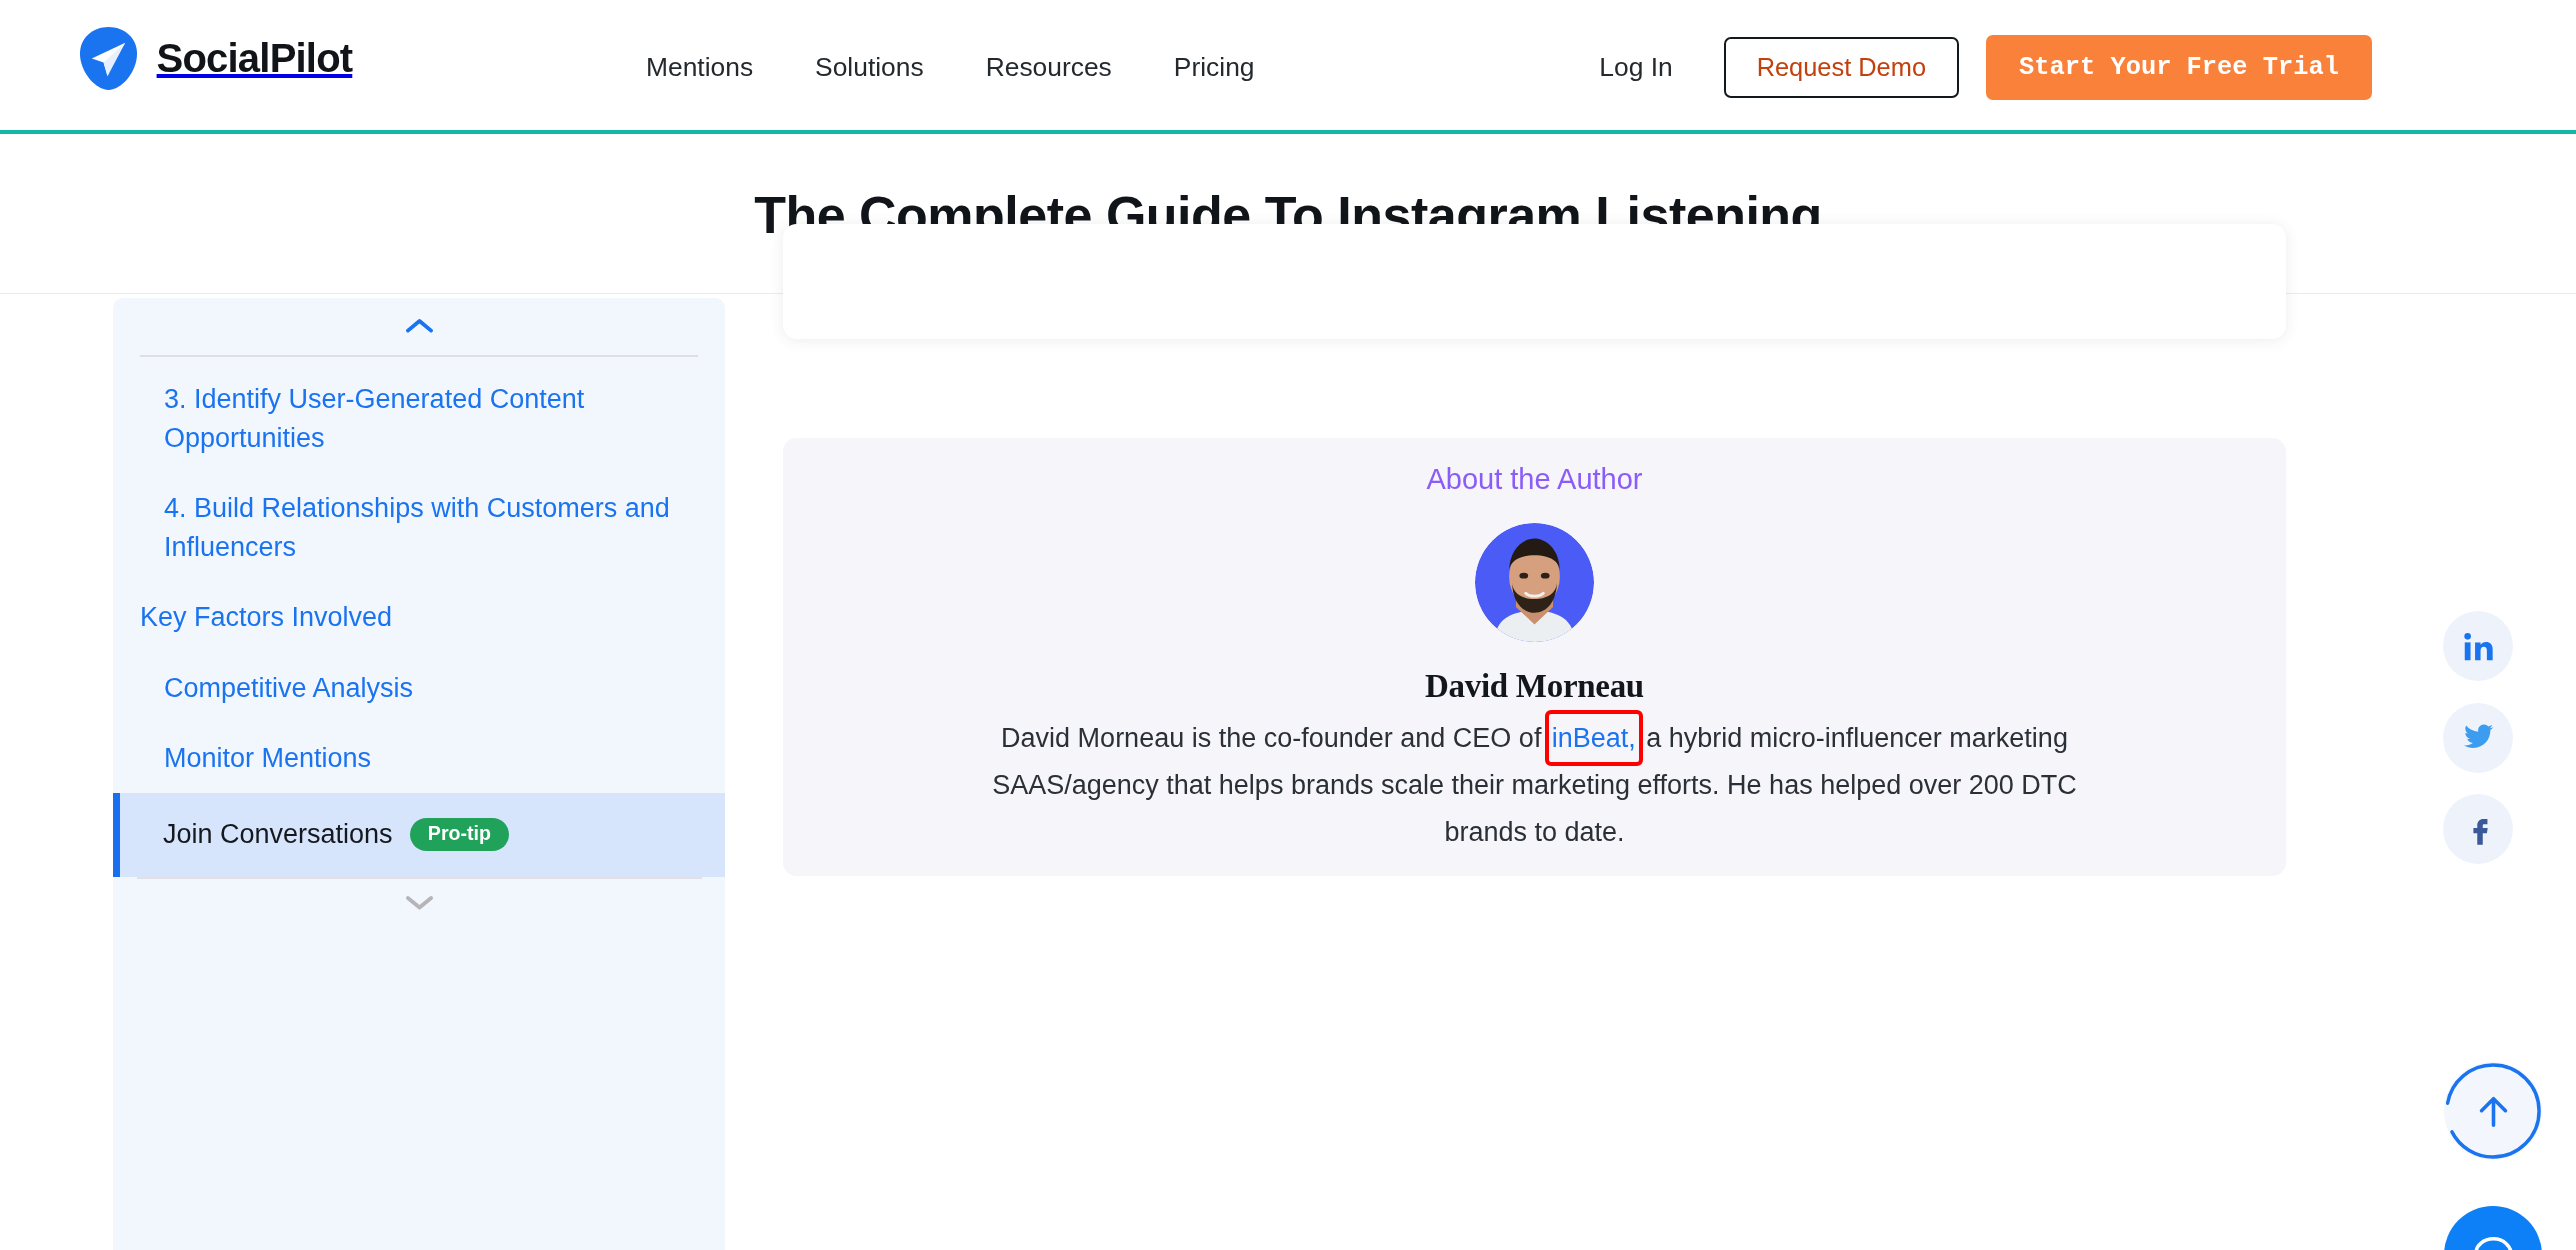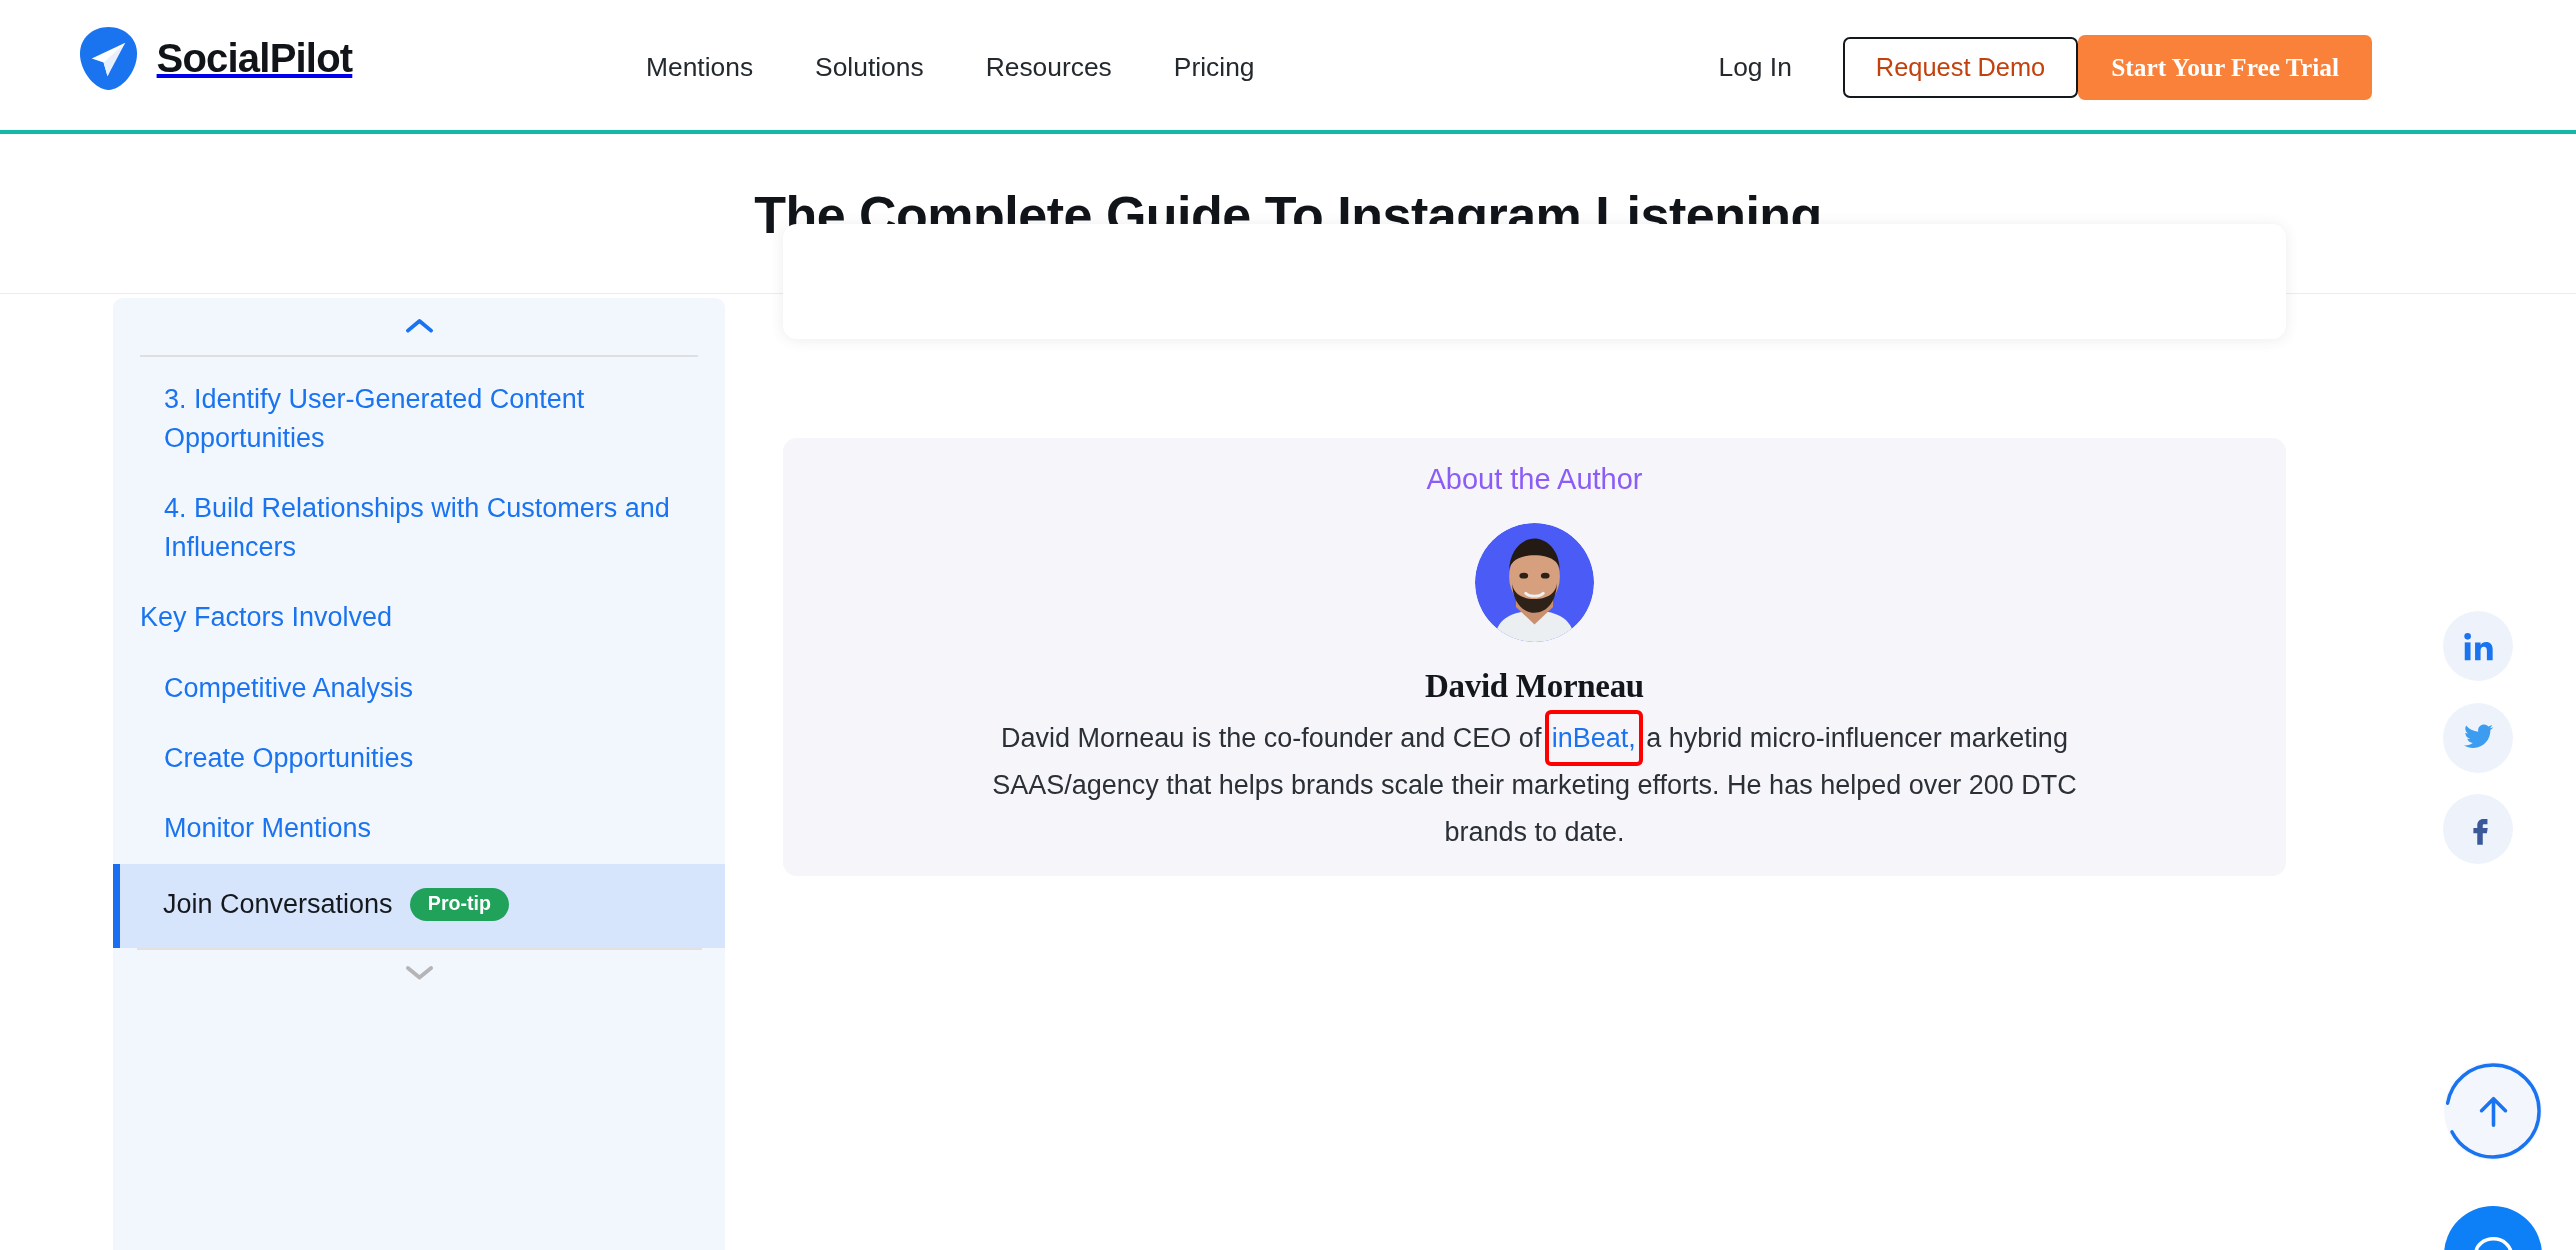--- a/index.html
+++ b/index.html
@@ -29,23 +29,23 @@
   }
 
   .header-right { position: absolute; right: 204px; top: 0; height: 134px; display: flex; align-items: center; gap: 0; }
   .login-link { font-size: 26.4px; color: #24292e; text-decoration: none; padding-right: 51px; white-space: nowrap; }
   .btn-demo {
     height: 61px; padding: 0 31px; border: 2px solid #13181d; border-radius: 6.9px;
     background: #fff; color: #c2410c; font-size: 25.4px; font-family: Liberation Sans, sans-serif;
     cursor: pointer; white-space: nowrap;
   }
   .btn-trial {
-    height: 65px; padding: 0 33px; border: none; border-radius: 6.9px;
+    height: 65px; margin-left: 27px; padding: 0 33px; border: none; border-radius: 6.9px;
     background: #f9813a; color: #ffffff; font-size: 25.4px; font-weight: 700;
-    font-family: Liberation Serif, serif; cursor: pointer; white-space: nowrap;
+    font-family: Liberation Mono, monospace; cursor: pointer; white-space: nowrap;
   }
 
   
   .titlebar {
     position: absolute; left: 0; top: 136px; width: 2576px; height: 158px;
     background: #ffffff; display: flex; align-items: center; justify-content: center;
     border-bottom: 1px solid #ececef;
   }
   .titlebar h1 { font-size: 52px; font-weight: 700; color: #111418; letter-spacing: -0.5px; }
 
@@ -170,21 +170,20 @@
           <path d="M3 14 L15 4 L27 14" fill="none" stroke="#1a73ef" stroke-width="4" stroke-linecap="round" stroke-linejoin="round"></path>
         </svg>
       </div>
       <div class="toc-divider"></div>
 
       <div class="toc-list">
         <a class="toc-item lvl2" href="#">3. Identify User-Generated Content Opportunities</a>
         <a class="toc-item lvl2" href="#">4. Build Relationships with Customers and Influencers</a>
         <a class="toc-item" href="#">Key Factors Involved</a>
         <a class="toc-item lvl2" href="#">Competitive Analysis</a>
-        <a class="toc-item lvl2" href="#">Create Opportunities</a>
         <a class="toc-item lvl2" href="#">Monitor Mentions</a>
         <a class="toc-item lvl2 active" href="#">
           <span>Join Conversations</span>
           <span class="protip-badge">Pro-tip</span>
         </a>
       </div>
 
       <div class="toc-bottom-sep"></div>
       <div class="toc-caret-down">
         <svg width="29" height="17.6" viewBox="0 0 30 18">

